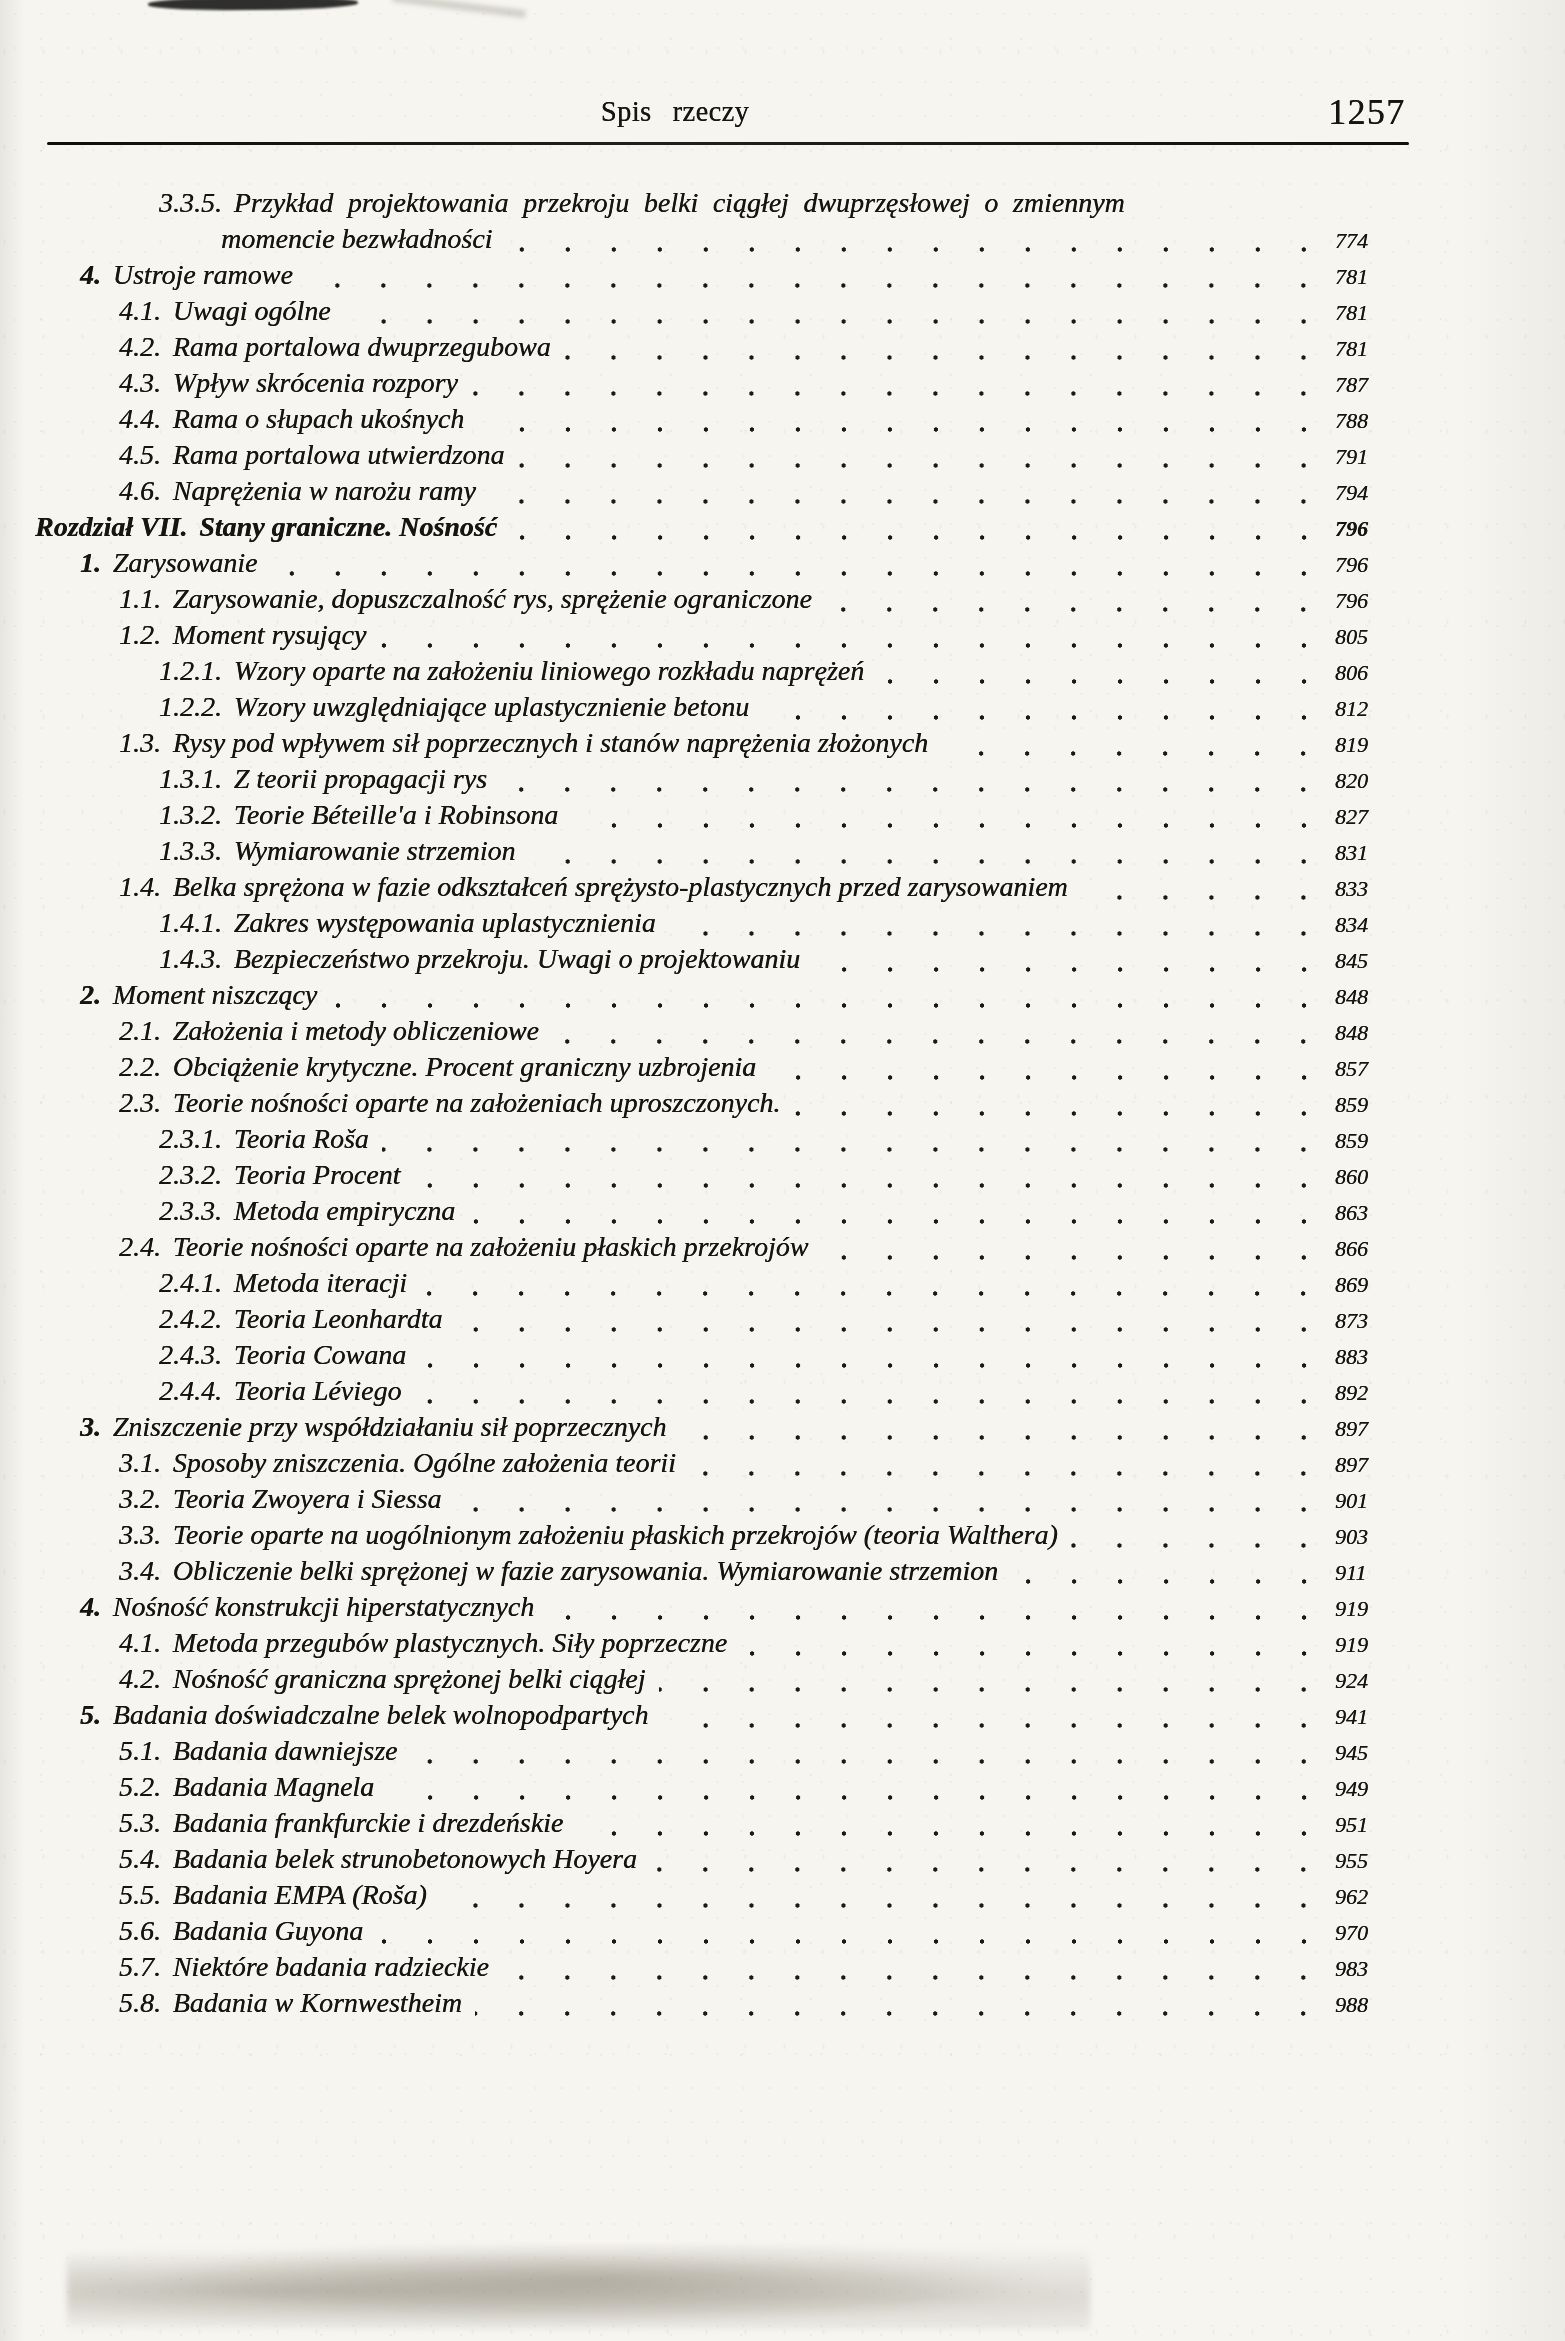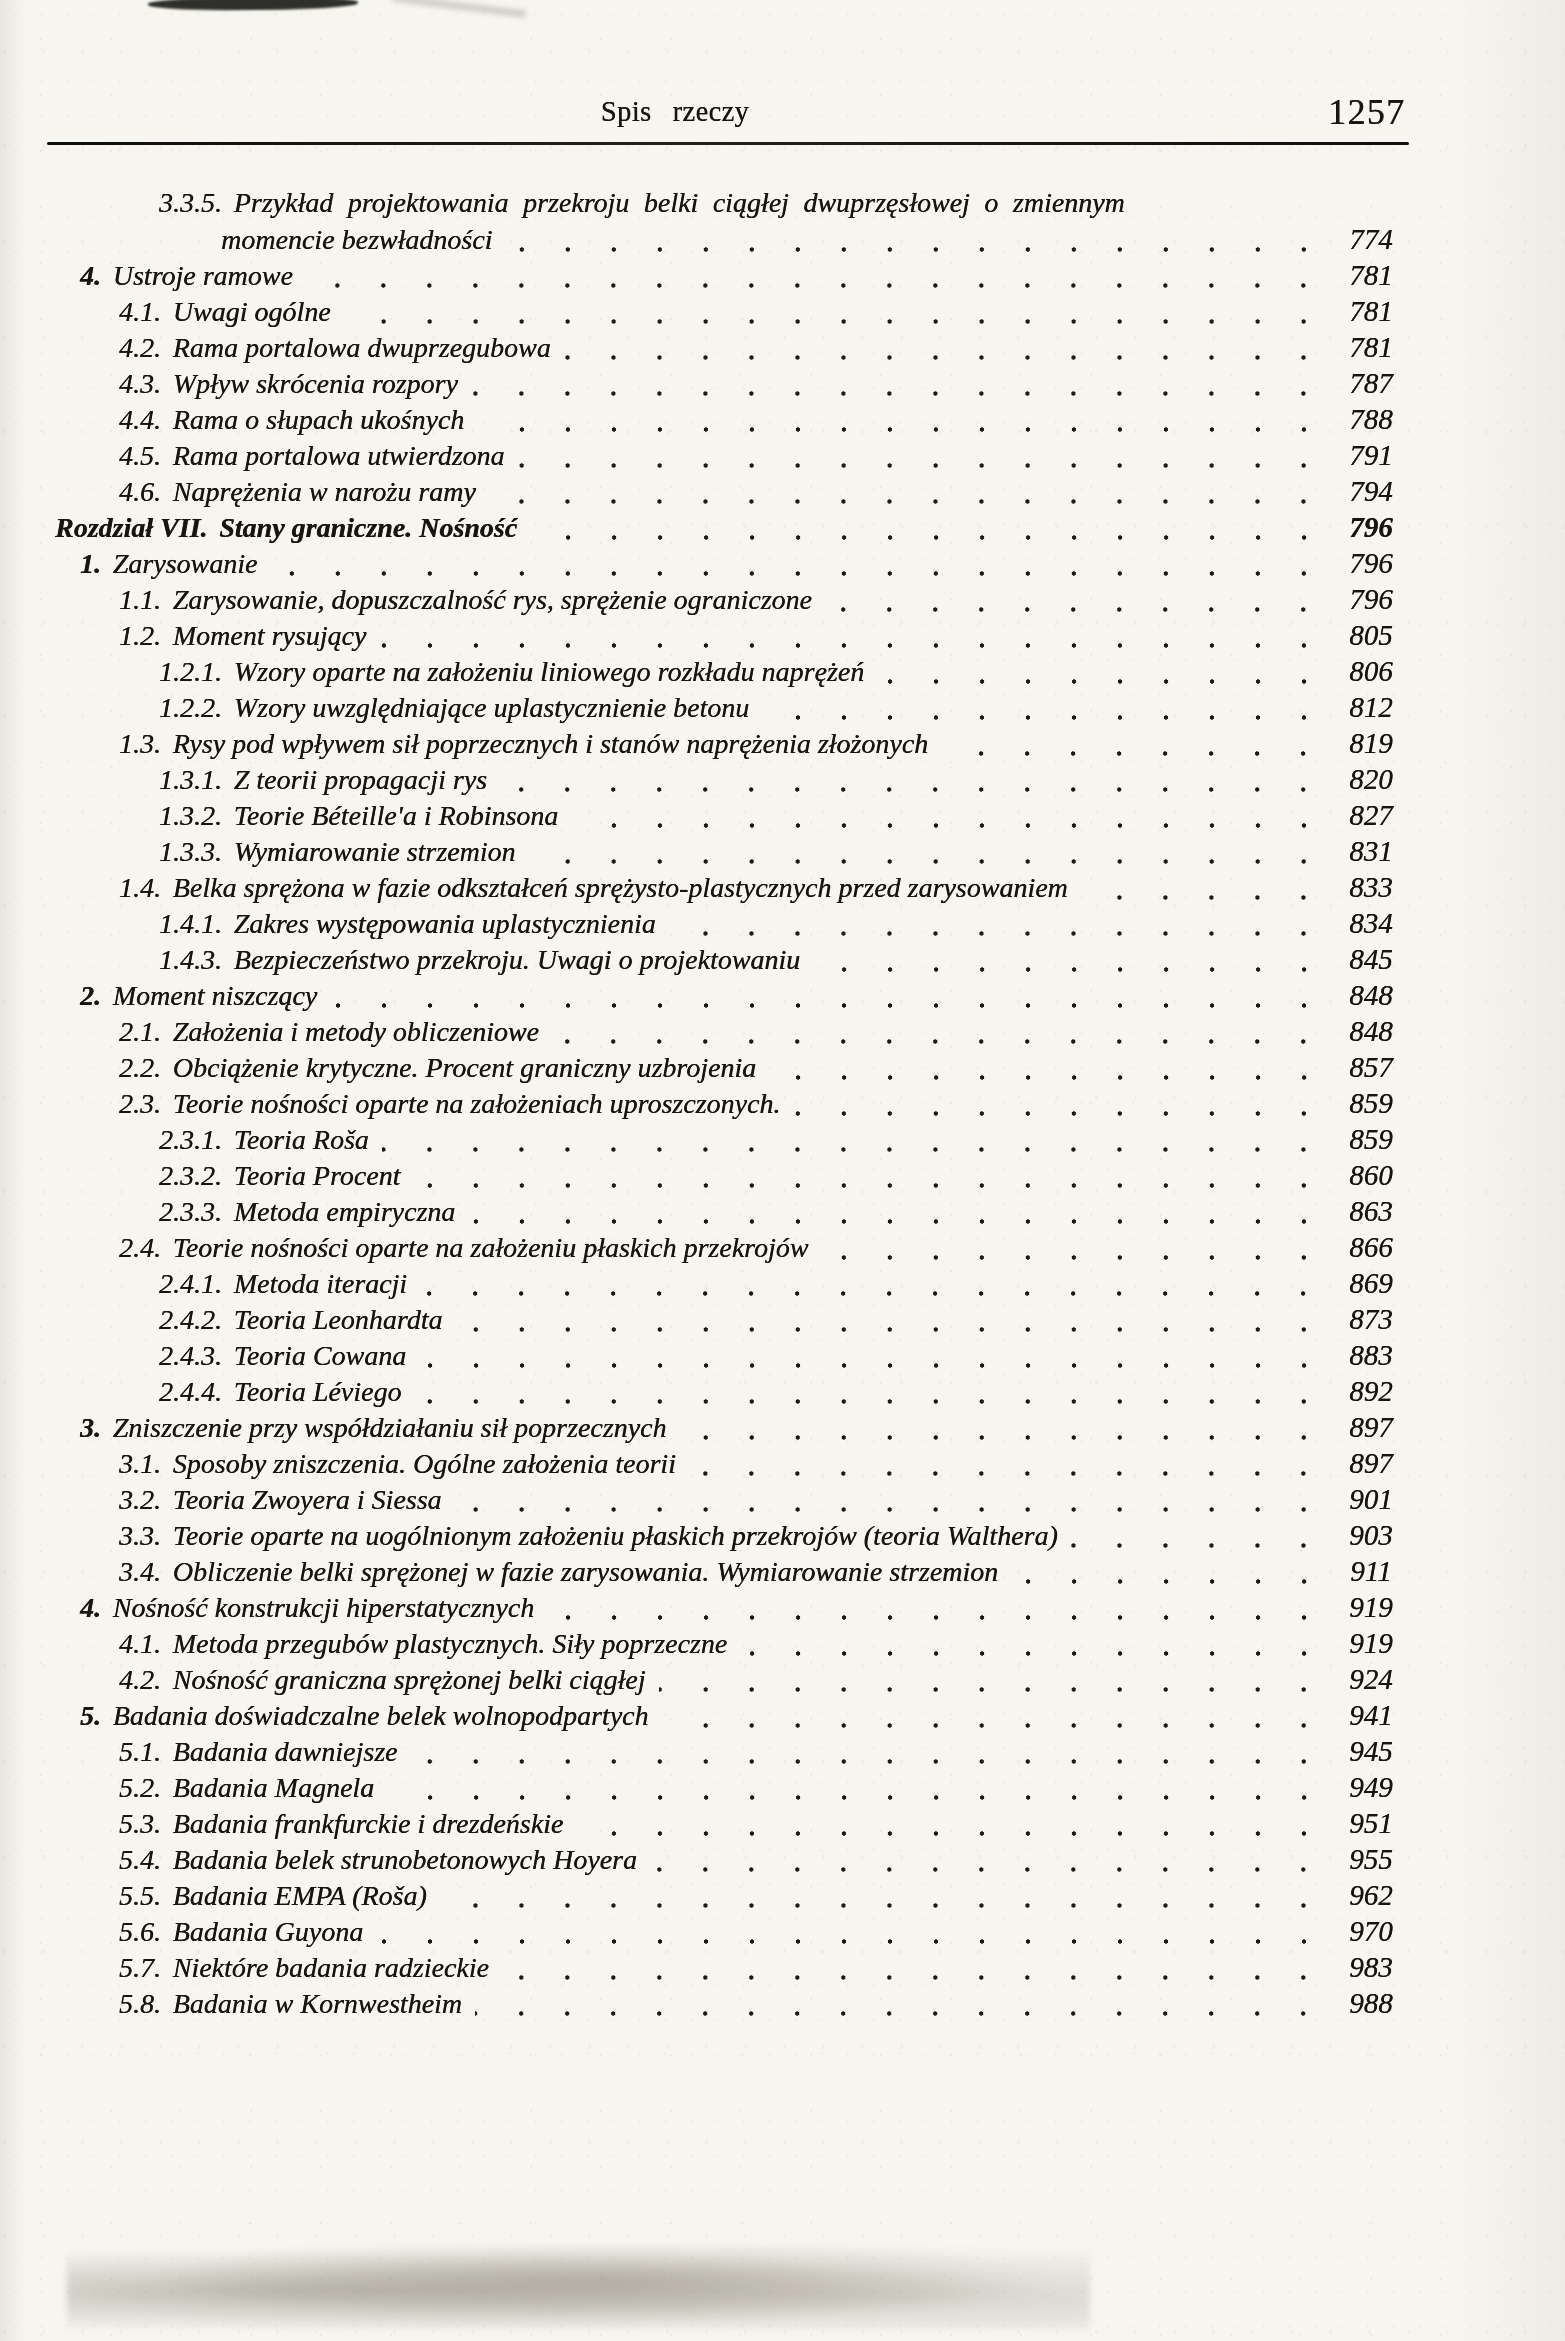--- a/index.html
+++ b/index.html
@@ -45,37 +45,37 @@
     position:absolute;top:142px;left:11.7px;right:-1.7px;height:3.4px;border-radius:1.7px;
     background:linear-gradient(to right,#0e0e0c, #23201c 45%, #11100e);
   }
   .toc{position:absolute;top:187px;left:0;width:100%;}
   .row{
     display:flex;align-items:baseline;height:36px;
     font-size:28px;white-space:nowrap;
     text-shadow:0.3px 0 0 currentColor;
     font-style:italic;
   }
-  .i0{padding-left:0;margin-left:20px;}
+  .i0{padding-left:0;}
   .i1{padding-left:45px;}
   .i2{padding-left:84px;}
   .i3{padding-left:124px;}
   .i4{padding-left:186px;}
   .num{margin-right:11.7px;}
   .numbold .num{font-weight:bold;}
   .bold{font-weight:bold;}
   .spread{word-spacing:7.5px;}
   .leader{
     flex:1 1 auto;min-width:28.5px;height:11.7px;align-self:flex-end;
     margin:0 8.4px 7.5px 13.4px;
     background-image:radial-gradient(circle,#1a1915 1.9px,rgba(26,25,21,0) 2.5px);
     background-size:46px 5px;background-repeat:repeat-x;
     background-position:right 0 bottom 0;
   }
-  .pg{width:72px;text-align:center;font-size:29px;}
+  .pg{width:72px;text-align:left;font-size:22px;}
 </style>
 </head>
 <body>
 
 <div class="paper-noise"></div>
 <div class="edge-left"></div>
 <div class="edge-right"></div>
 <div class="smudge-top"></div>
 <div class="smudge-top2"></div>
 <div class="smudge-bottom"></div>

